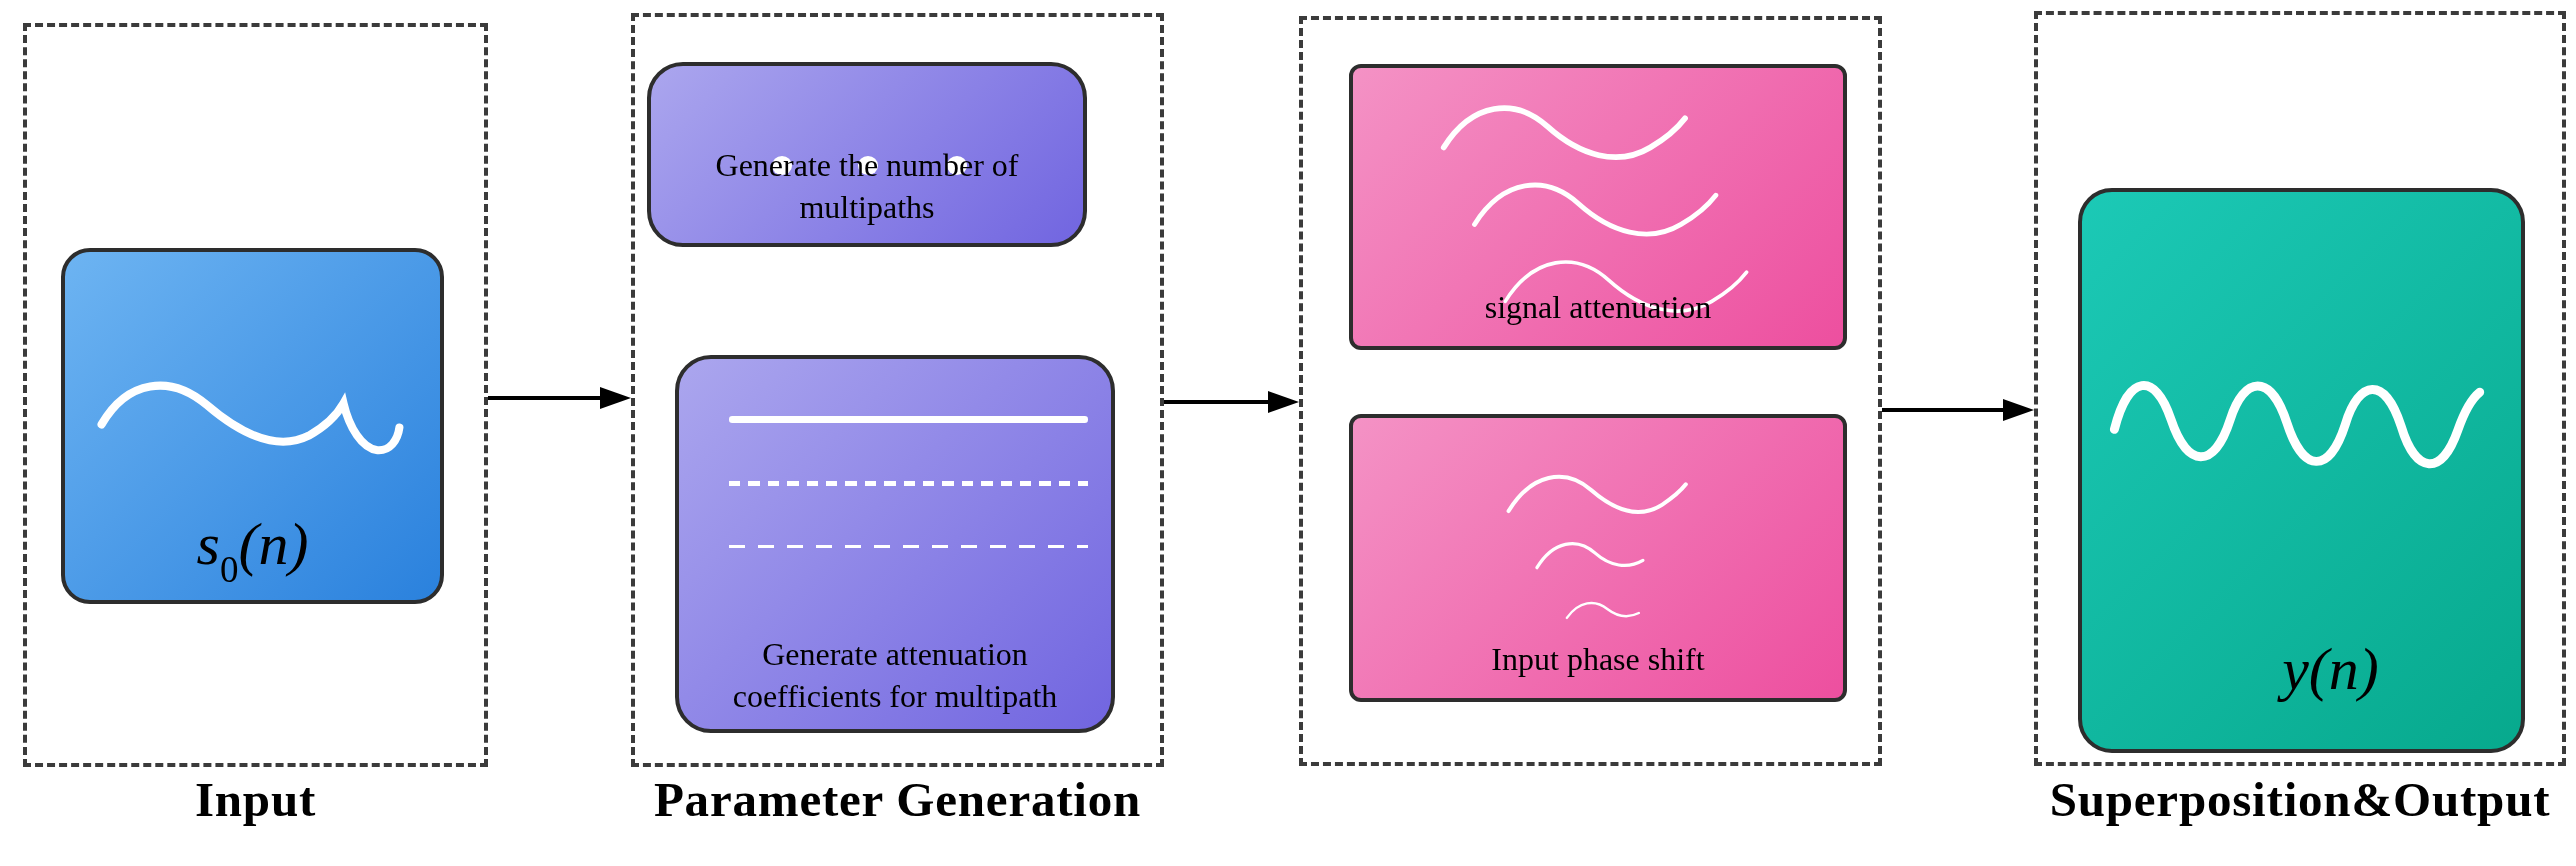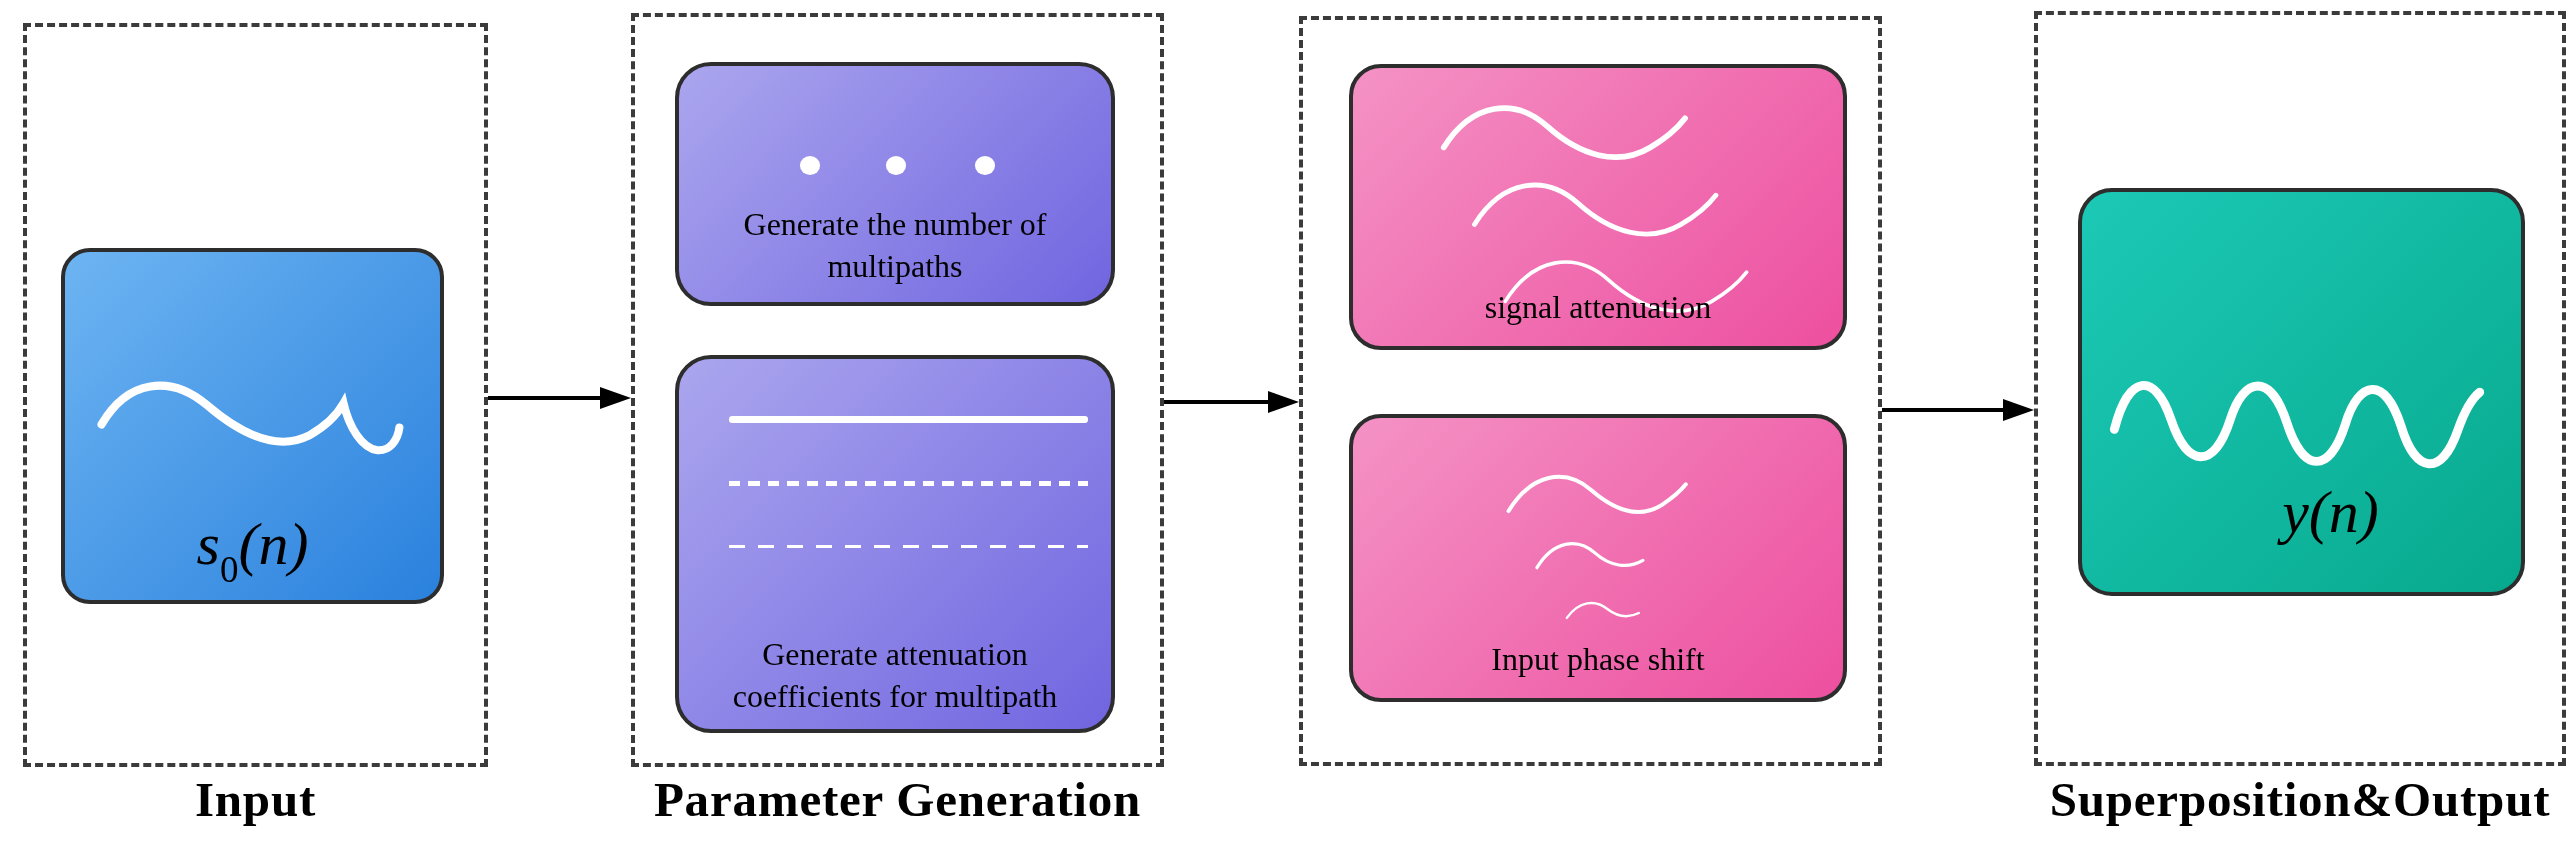--- a/index.html
+++ b/index.html
@@ -26,21 +26,21 @@
     white-space:nowrap;
   }
   .card{
     position:absolute;
     border:4px solid #2d2d2d;
     box-sizing:border-box;
   }
   .card svg{position:absolute;left:0;top:0;}
   .grad-blue  {background:linear-gradient(135deg,#6db4f2 0%,#2a81dd 100%);border-radius:29px;}
   .grad-purple{background:linear-gradient(135deg,#aba6ee 0%,#7165e0 100%);border-radius:36px;}
-  .grad-pink  {background:linear-gradient(135deg,#f492c5 0%,#ed4f9f 100%);border-radius:32px;}
+  .grad-pink  {background:linear-gradient(135deg,#f492c5 0%,#ed4f9f 100%);border-radius:12px;}
   .grad-teal  {background:linear-gradient(135deg,#1cc9b6 0%,#07a98d 100%);border-radius:34px;}
   .caption{
     position:absolute;
     left:0;right:0;
     text-align:center;
     font-size:32px;
     color:#000000;
     line-height:1.32;
   }
   .caption .cap-line{display:block;}
@@ -98,21 +98,21 @@
   </div>
 
   <div class="arrow" style="left:488px;top:385px;width:143px;">
     <div class="arrow-shaft"></div>
     <div class="arrow-head"></div>
   </div>
 
   <div class="stage" style="left:631px;top:13px;width:533px;height:754px;"></div>
   <div class="stage-label" style="left:631px;top:771px;width:533px;">Parameter Generation</div>
 
-  <div class="card grad-purple" style="left:675px;top:62px;width:440px;height:244px;">
+  <div class="card grad-purple" style="left:647px;top:62px;width:440px;height:185px;">
     <div>
       <div class="dot" style="left:121px;top:90px;"></div>
       <div class="dot" style="left:207px;top:90px;"></div>
       <div class="dot" style="left:296px;top:90px;"></div>
     </div>
     <div class="caption" style="bottom:14.6px;">
       <span class="cap-line">Generate the number of</span>
       <span class="cap-line">multipaths</span>
     </div>
   </div>
@@ -155,21 +155,21 @@
   </div>
 
   <div class="arrow" style="left:1882px;top:397px;width:152px;">
     <div class="arrow-shaft"></div>
     <div class="arrow-head"></div>
   </div>
 
   <div class="stage" style="left:2034px;top:11.3px;width:532px;height:755px;"></div>
   <div class="stage-label" style="left:2034px;top:771px;width:532px;">Superposition&amp;Output</div>
 
-  <div class="card grad-teal" style="left:2078px;top:188px;width:447px;height:408px;">
+  <div class="card grad-teal" style="left:2078px;top:188px;width:447px;height:565px;">
     <svg width="439" height="474" viewBox="0 0 542 585">
       <path d="M 40,293
                C 57,225 90,221 110,281
                C 130,341 163,343 183,281
                C 200,227 233,223 253,285
                C 273,347 305,349 325,287
                C 342,231 374,227 394,289
                C 412,349 444,351 464,294
                C 472,271 481,255 491,247" fill="none" stroke="#ffffff" stroke-width="11" stroke-linecap="round"></path>
     </svg>

